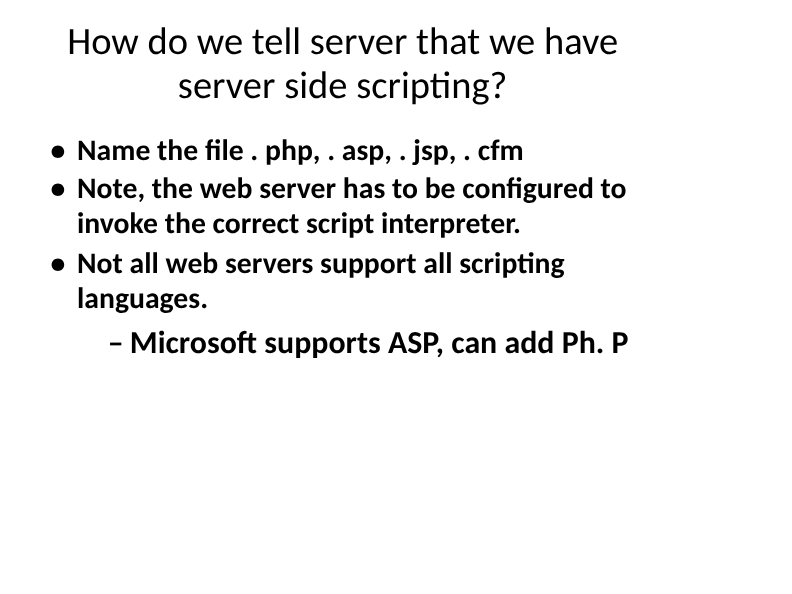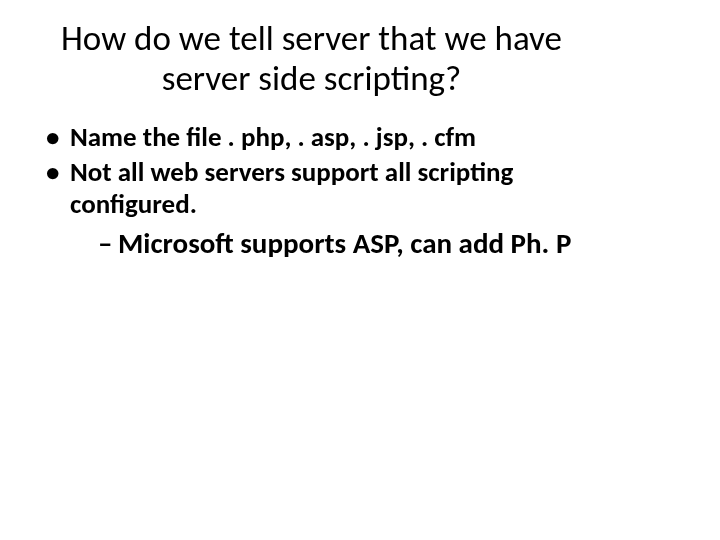--- a/index.html
+++ b/index.html
@@ -67,21 +67,24 @@
 <body>
 
 <div class="slide">
   <h1 class="title">How do we tell server that we have server side scripting?</h1>
 
   <ul class="level1">
     <li>
       <span>Name the file . php, . asp, . jsp, . cfm</span>
     </li>
     <li>
-      <span>Not all web servers support all scripting configured.</span>
+      <span>Note, the web server has to be configured to invoke the correct script interpreter.</span>
+    </li>
+    <li>
+      <span>Not all web servers support all scripting languages.</span>
       <ul class="level2">
         <li>
           <span>Microsoft supports ASP, can add Ph. P</span>
         </li>
       </ul>
     </li>
   </ul>
 </div>
 
 </body></html>

